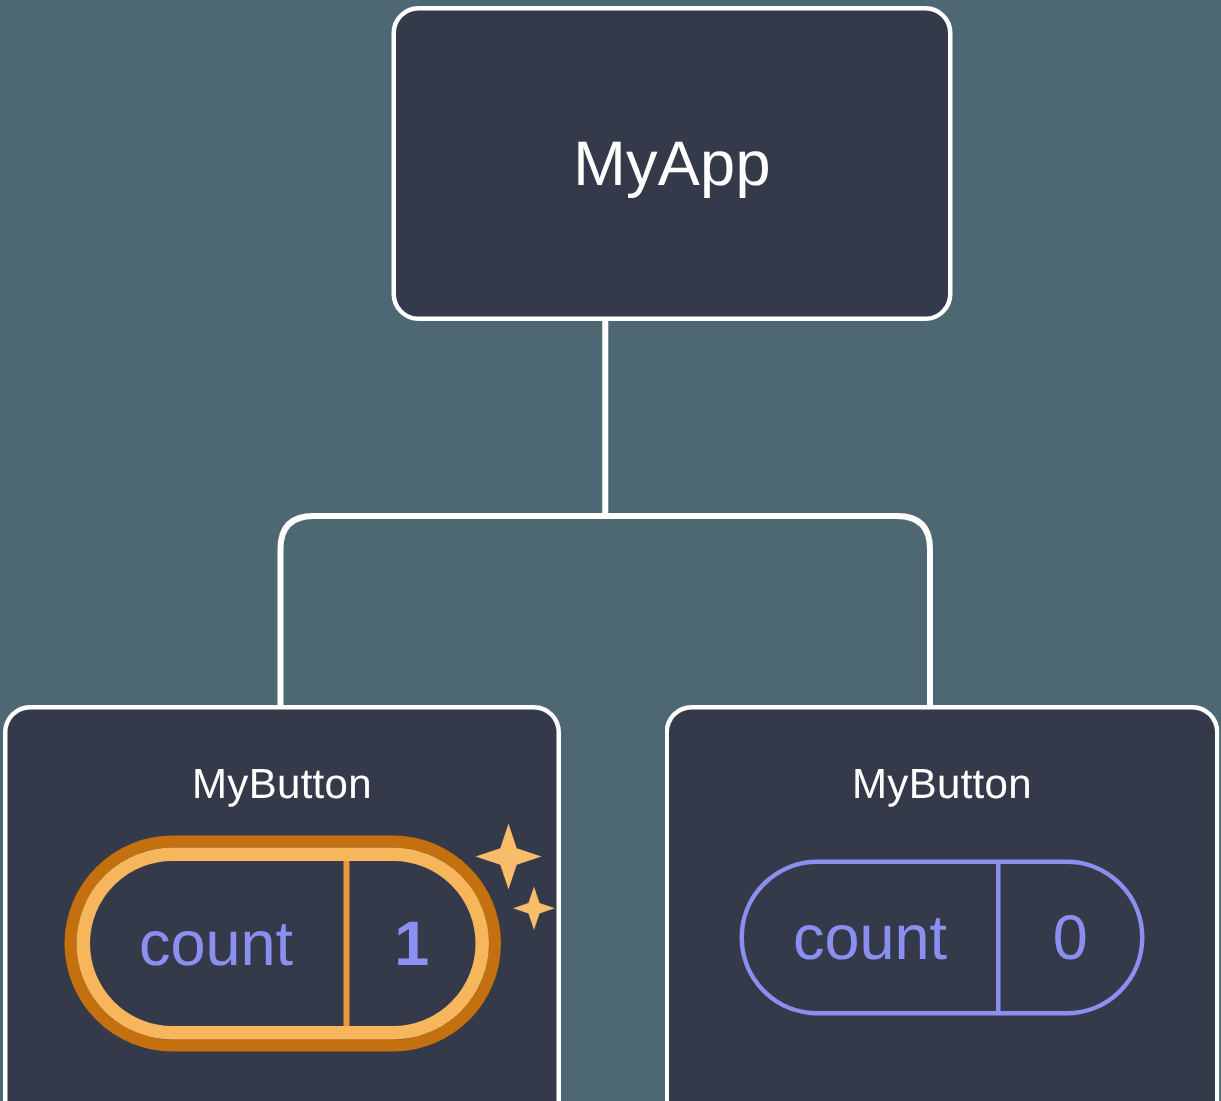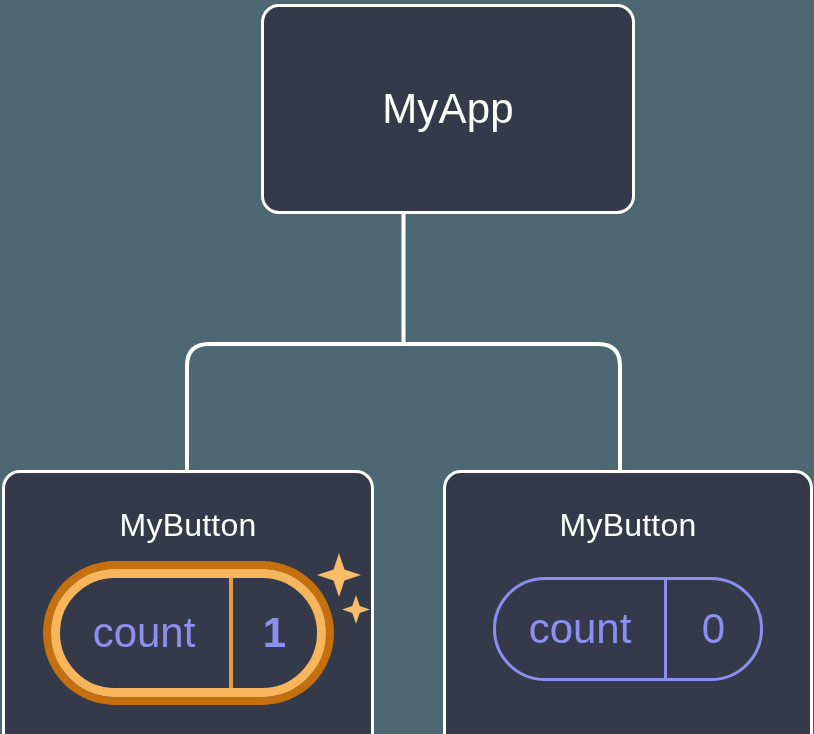--- a/index.html
+++ b/index.html
@@ -64,21 +64,21 @@
     width: 370px;
     height: 264px;
     border-bottom-left-radius: 0;
     border-bottom-right-radius: 0;
     border-bottom: none;
     padding-top: 36px;
   }
 
   .node-title {
     color: #ffffff;
-    font-size: 32px;
+    font-size: 28px;
     font-weight: 400;
     letter-spacing: 0.2px;
     line-height: 1;
     white-space: nowrap;
   }
   .node-card.root .node-title {
     font-size: 42px;
   }
 
   

